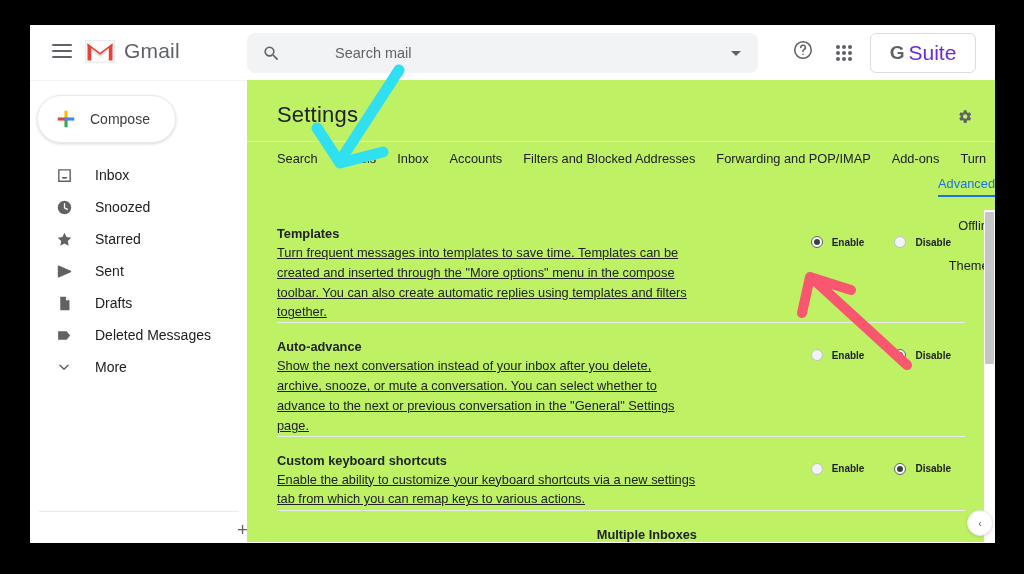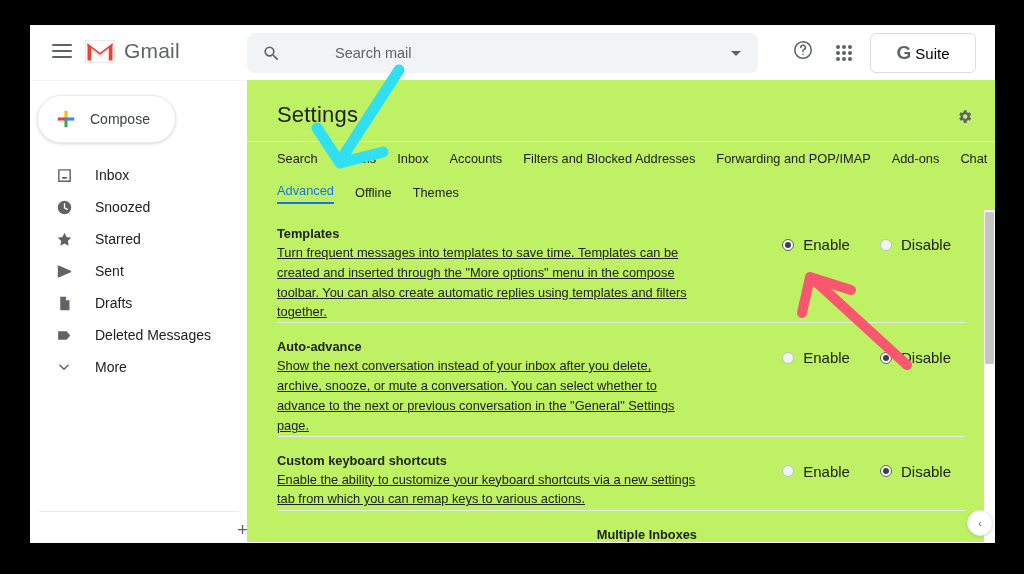--- a/index.html
+++ b/index.html
@@ -80,21 +80,21 @@
   .apps-btn i { background: #5f6368; border-radius: 50%; display: block; width: 4px; height: 4px; }
   .gsuite-btn {
     position: absolute; left: 840px; top: 8px;
     width: 106px; height: 40px;
     border: 1px solid #dadce0; border-radius: 6px;
     background: #fff;
     display: flex; align-items: center; justify-content: center;
     gap: 4px; cursor: pointer;
   }
   .gsuite-g { font-size: 19px; font-weight: bold; color: #5f6368; }
-  .gsuite-txt { font-size: 15px; color: #000000; }
+  .gsuite-txt { font-size: 21px; color: #6d28d9; }
 
   
   #sidebar {
     position: absolute; left: 0; top: 56px;
     width: 217px; height: 462px;
     background: #ffffff;
   }
   .compose-btn {
     position: absolute; left: 7px; top: 14px;
     width: 139px; height: 48px;
@@ -179,21 +179,21 @@
   .radio-dot {
     width: 12px; height: 12px; border-radius: 50%;
     border: 1px solid #bdc1c6; background: #f1f3f4;
     display: flex; align-items: center; justify-content: center;
   }
   .radio-opt.sel .radio-dot { border-color: #5f6368; background: #f8f9fa; }
   .radio-opt.sel .radio-dot::after {
     content: ""; width: 6px; height: 6px; border-radius: 50%;
     background: #3c4043;
   }
-  .radio-label { font-size: 15px; font-weight: normal; color: #202124; }
+  .radio-label { font-size: 10px; font-weight: bold; color: #202124; }
 
   
   .main-scroll-track {
     position: absolute; right: 0px; top: 130px; width: 11px; height: 332px;
     background: #ffffff;
   }
   .main-scroll-thumb {
     position: absolute; right: 1px; top: 132px; width: 9px; height: 152px;
     background: #c4c7c5; border-radius: 1px; cursor: pointer;
   }
@@ -377,23 +377,23 @@
 
     <div class="tabs-wrap">
       <div class="tabrow">
         <span class="tab">Search</span>
         <span class="tab">Labels</span>
         <span class="tab">Inbox</span>
         <span class="tab">Accounts</span>
         <span class="tab">Filters and Blocked Addresses</span>
         <span class="tab">Forwarding and POP/IMAP</span>
         <span class="tab">Add-ons</span>
-        <span class="tab">Chat</span>
-      </div>
-      <div class="tabrow" style="margin-top:6px;">
+        <span class="tab">Turn</span>
+      </div>
+      <div class="tabrow" style="margin-top:6px;flex-direction:column;">
         <span class="tab active">Advanced</span>
         <span class="tab">Offline</span>
         <span class="tab">Themes</span>
       </div>
     </div>
 
     <div id="settings-body">
 
       <div class="setting-row">
         <div class="setting-text">

